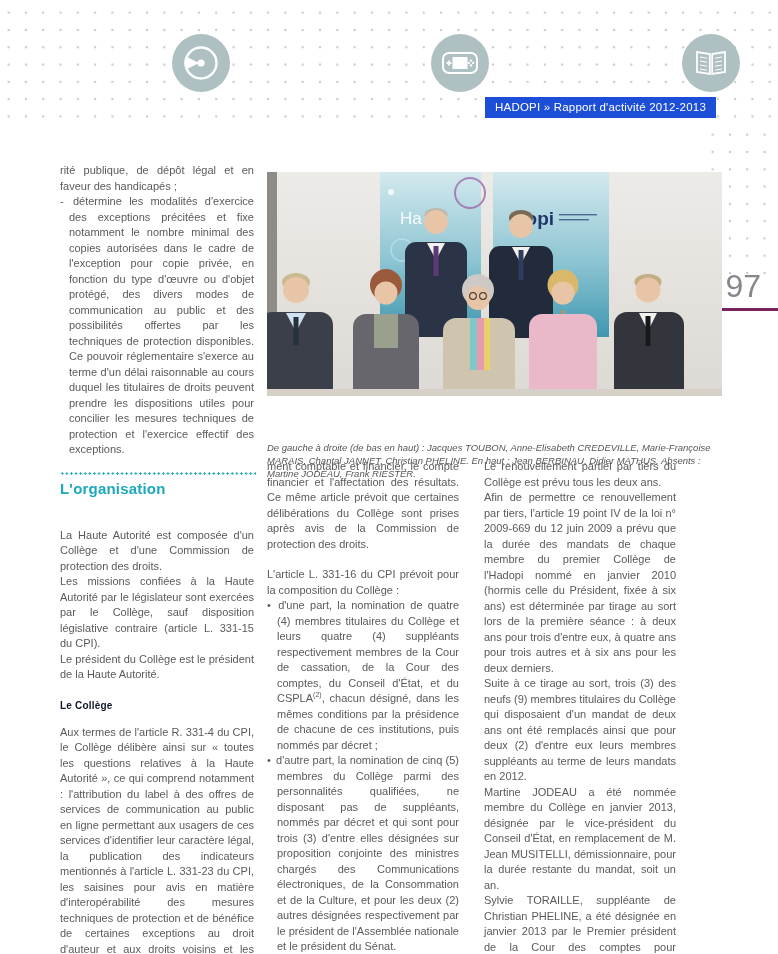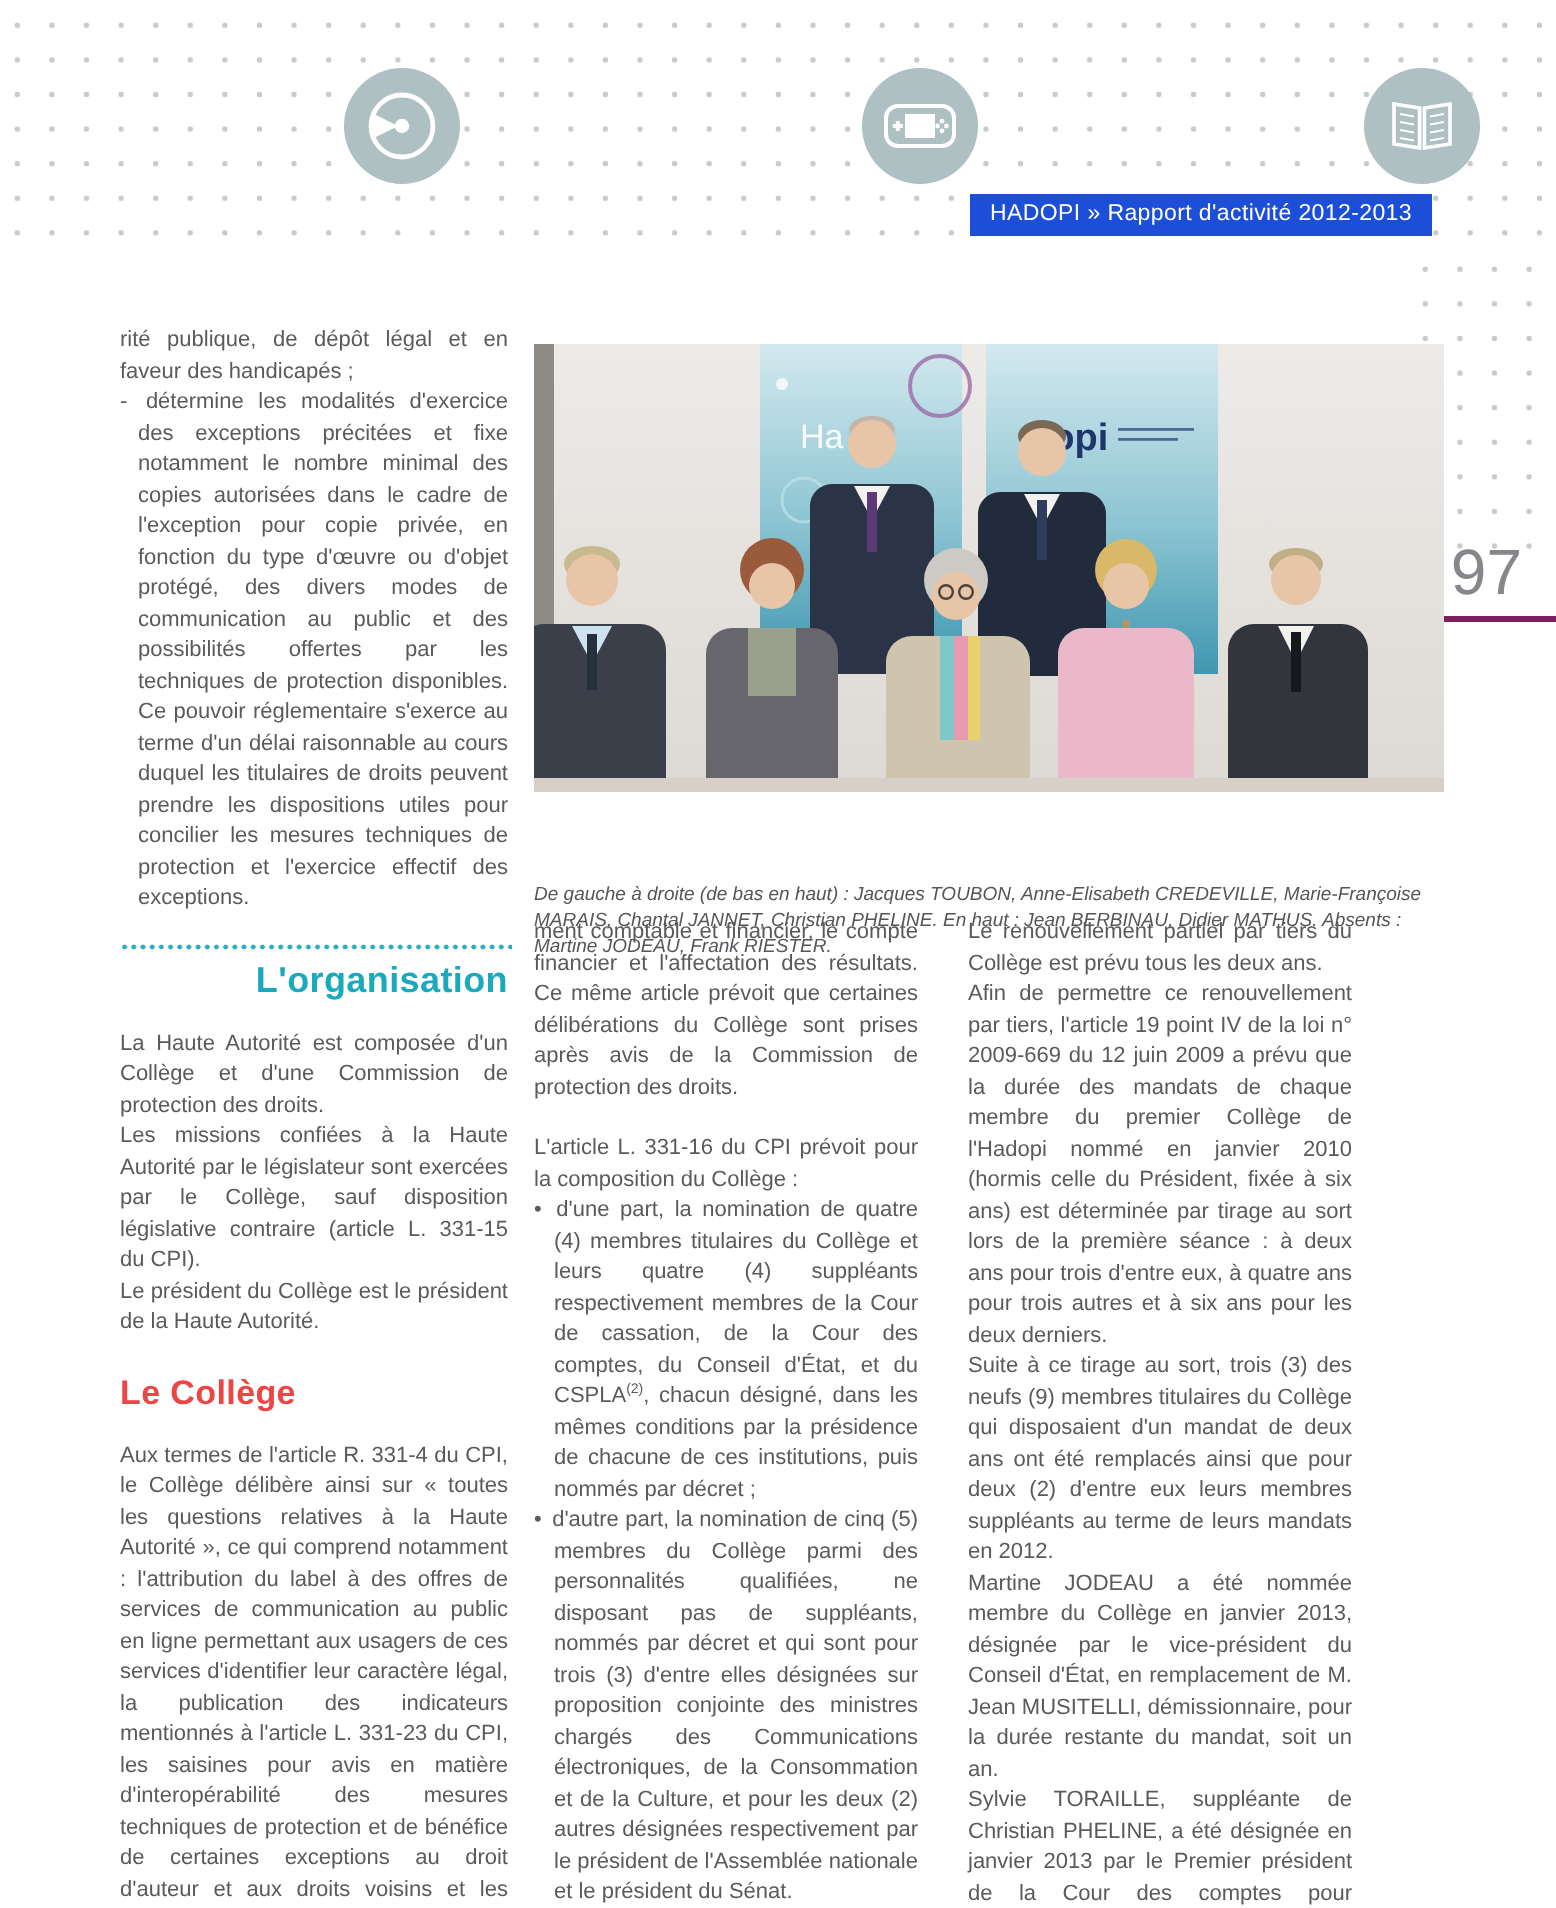--- a/index.html
+++ b/index.html
@@ -53,25 +53,25 @@
   p.bullet { padding-left:10px; text-indent:-10px; }
   .marker { padding-right:2px; }
   .gap { height:15px; }
 
   .dotted-rule {
     height:3px; width:196px; margin:14px 0 0 0;
     background-image: radial-gradient(circle, #2aaec0 1.1px, transparent 1.35px);
     background-size: 4.6px 3px; background-position:0 50%;
   }
   h2.org {
-    margin:5px 0 14px 0; font-size:18px; font-weight:bold; color:#1ba9bd; letter-spacing:.2px;
-    text-align:right;
+    margin:5px 0 31px 0; font-size:15px; font-weight:bold; color:#1ba9bd; letter-spacing:.2px;
+    text-align:left;
   }
   h3.college {
-    margin:17px 0 14px 0; font-size:17px; font-weight:bold; color:#ef4444; letter-spacing:.2px;
+    margin:17px 0 14px 0; font-size:10px; font-weight:bold; color:#0f172a; letter-spacing:.2px;
     text-align:left;
   }
   sup { font-size:7px; vertical-align:super; line-height:0; }
 </style>
 </head>
 <body>
 
 <div class="page">
 
   <div class="dots dots-top"></div>

